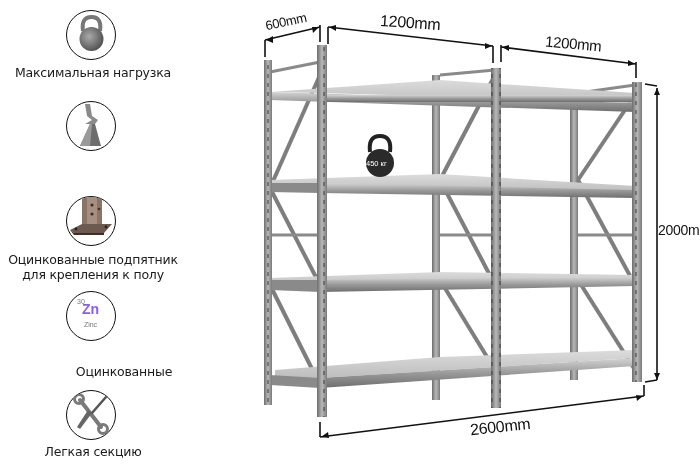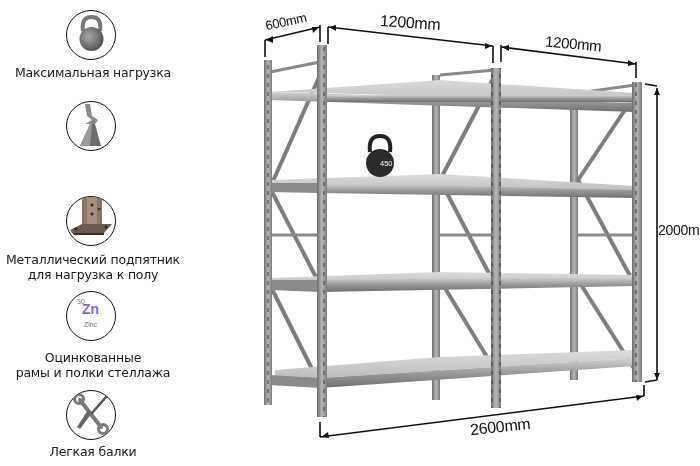--- a/index.html
+++ b/index.html
@@ -59,49 +59,48 @@
         <circle cx="24" cy="8" r="1.6" fill="#3a2e27"></circle>
         <circle cx="24" cy="17" r="1.6" fill="#3a2e27"></circle>
         <circle cx="31" cy="12" r="1.3" fill="#3a2e27"></circle>
         <path d="M2 33 L14 27 L44 27 L36 36 L6 36 Z" fill="#6c5a50"></path>
         <path d="M2 33 L6 36 L36 36 L36 38 L6 38 Z" fill="#3c302a"></path>
         <circle cx="8" cy="32" r="1.4" fill="#2a201b"></circle>
         <circle cx="38" cy="30" r="1.4" fill="#2a201b"></circle>
       </svg>
     </div>
     <div class="label" style="top:252px;">
-      <span>Металлический подпятник</span>
-      <span>для нагрузка к полу</span>
+      <span>Оцинкованные подпятник</span>
+      <span>для крепления к полу</span>
     </div>
   </div>
 
   <div class="feature" style="top:0;">
     <div class="icon" style="top:291px;">
       <div class="zn-num">30</div>
       <div class="zn-sym">Zn</div>
       <div class="zn-name">Zinc</div>
     </div>
-    <div class="label" style="top:350px;">
+    <div class="label" style="top:364px;padding-left:31px;">
       <span>Оцинкованные</span>
-      <span>рамы и полки стеллажа</span>
     </div>
   </div>
 
   <div class="feature" style="top:0;">
     <div class="icon" style="top:390px;">
       <svg width="47" height="47" viewBox="0 0 47 47">
         <line x1="12" y1="9" x2="33" y2="36" stroke="#7a7a7a" stroke-width="4" stroke-linecap="round"></line>
         <circle cx="11" cy="8" r="4.5" fill="none" stroke="#7a7a7a" stroke-width="3"></circle>
         <circle cx="35" cy="38" r="4.5" fill="none" stroke="#7a7a7a" stroke-width="3"></circle>
         <line x1="38" y1="6" x2="24" y2="22" stroke="#555" stroke-width="2.5" stroke-linecap="round"></line>
         <path d="M24 22 L12 38 L9 36 L20 19 Z" fill="#666"></path>
       </svg>
     </div>
     <div class="label" style="top:444px;">
-      <span>Легкая балки</span>
+      <span>Легкая секцию</span>
     </div>
   </div>
 </div>
 
 <div class="drawing">
   <svg width="470" height="466" viewBox="230 0 470 466">
     <defs>
       <linearGradient id="post" x1="0" x2="1" y1="0" y2="0">
         <stop offset="0" stop-color="#6d6d6d"></stop>
           <stop offset="0.5" stop-color="#b8b8b8"></stop>
@@ -209,20 +208,20 @@
       <polygon points="492,46 485,43 485,49"></polygon>
       <polygon points="502,47 509,45 509,51"></polygon>
       <polygon points="635,64 628,60 628,66"></polygon>
       <polygon points="657,88 654,95 660,95"></polygon>
       <polygon points="657,380 654,373 660,373"></polygon>
       <polygon points="321,437 328,432 329,438"></polygon>
       <polygon points="643,396 636,395 637,401"></polygon>
     </g>
   </svg>
 
-  <div class="kb-text" style="left:150px; top:159px;">450 кг</div>
+  <div class="kb-text" style="left:136px; top:159px;">450 кг</div>
 
   <div class="dim" style="left:35px; top:14px; transform:rotate(-12deg); font-size:13px;">600mm</div>
   <div class="dim" style="left:150px; top:14px; transform:rotate(4deg); font-size:16px;">1200mm</div>
   <div class="dim" style="left:315px; top:35px; transform:rotate(5deg); font-size:15px;">1200mm</div>
   <div class="dim" style="left:428px; top:222px; font-size:14px;">2000mm</div>
   <div class="dim" style="left:240px; top:418px; transform:rotate(-6deg); font-size:16px;">2600mm</div>
 </div>
 
 </body></html>

